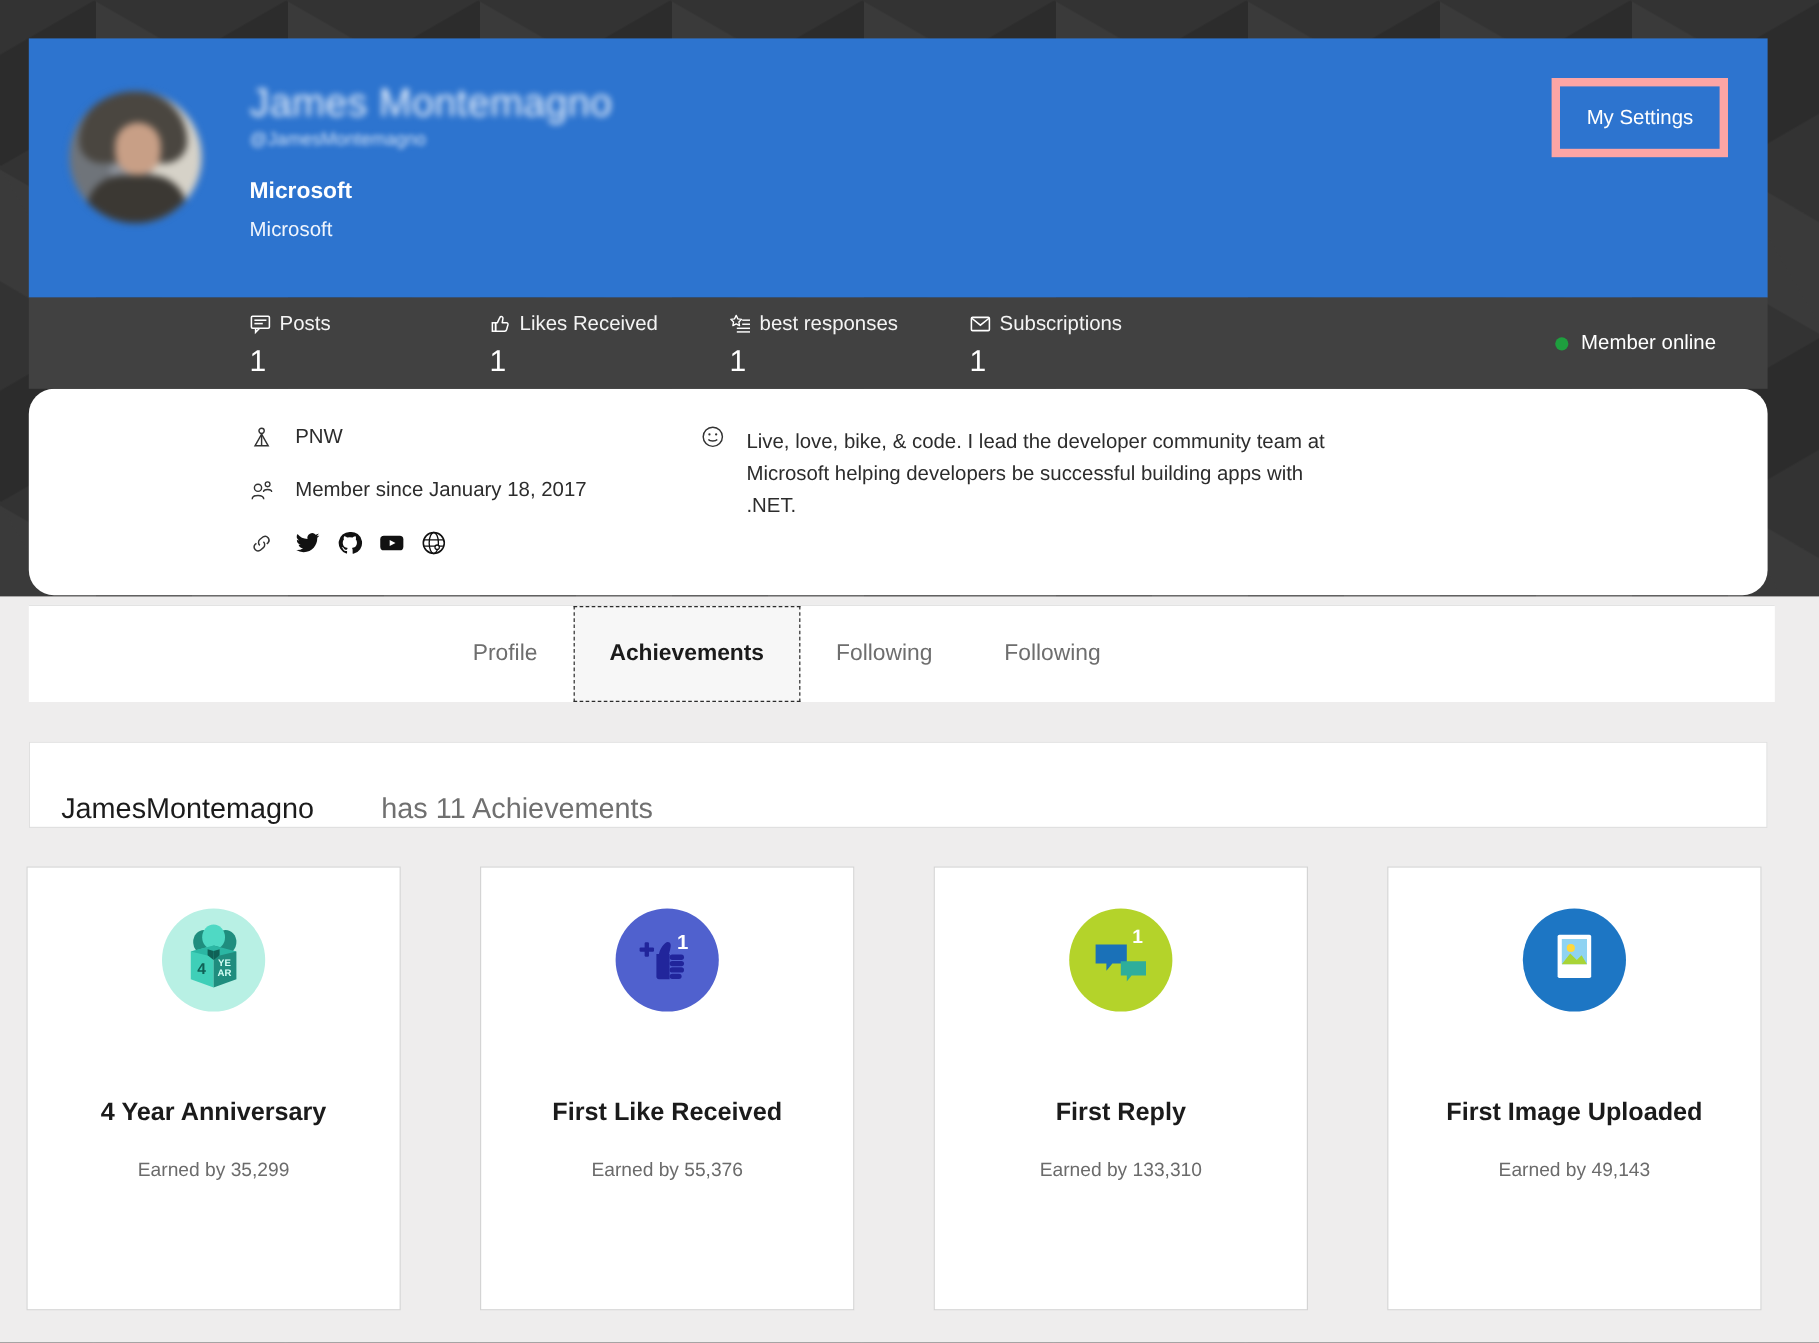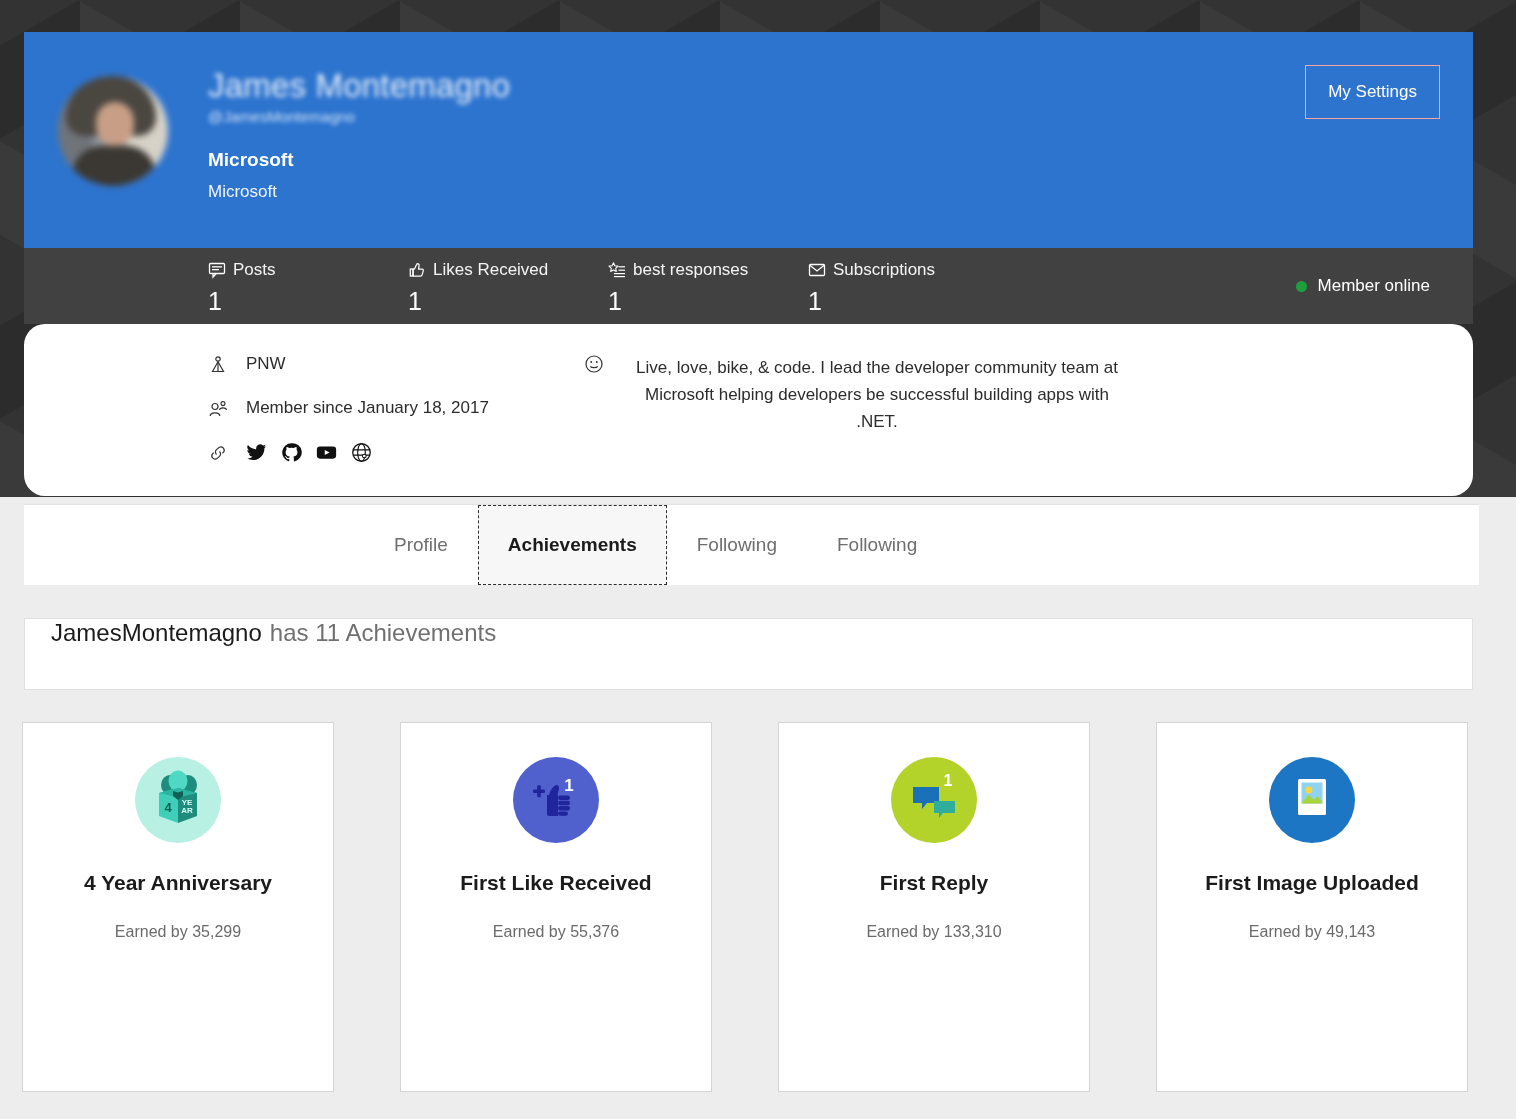--- a/index.html
+++ b/index.html
@@ -124,21 +124,21 @@
     color: #f0f5fd;
     font-size: 17px;
     font-weight: 400;
     margin-top: 11px;
   }
 
   .settings-btn {
     position: absolute;
     right: 33px;
     top: 33px;
-    border: 1px solid #fca5a5;
+    border: 7px solid #fca5a5;
     background: transparent;
     color: #ffffff;
     font-family: "Liberation Sans", sans-serif;
     font-size: 17px;
     padding: 16px 22px;
     cursor: pointer;
   }
 
   
   .stats-strip {
@@ -188,21 +188,21 @@
 
   
   .info-panel {
     background: #ffffff;
     display: flex;
     padding: 30px 0 30px 0;
     height: 172px;
     border-radius: 21px;
   }
   .info-left { width: 550px; padding-left: 184px; }
-  .info-right { flex: 1; padding-left: 10px; text-align: center; }
+  .info-right { flex: 1; padding-left: 10px; }
 
   .info-row {
     display: flex;
     align-items: flex-start;
     gap: 18px;
     color: #2c2c2c;
     font-size: 17px;
     margin-bottom: 23px;
   }
   .info-row .ico {
@@ -255,24 +255,25 @@
   
   .ach-header {
     position: absolute;
     left: 24px;
     top: 618px;
     width: 1449px;
     height: 72px;
     background: #ffffff;
     border: 1px solid #e0e0e0;
     display: flex;
-    align-items: flex-start;
+    align-items: flex-end;
     padding-left: 26px;
     font-size: 24px;
     color: #707070;
+    gap: 48px;
   }
   .ach-header .strong { color: #1b1b1b; margin-right: 8px; }
 
   
   .cards {
     position: absolute;
     left: 22px;
     top: 722px;
     width: 1472px;
     display: flex;
@@ -288,21 +289,21 @@
     align-items: center;
     padding-top: 34px;
     cursor: pointer;
   }
   .badge {
     width: 86px; height: 86px; border-radius: 50%;
     display: flex; align-items: center; justify-content: center;
     position: relative;
   }
   .ach-title {
-    margin-top: 28px;
+    margin-top: 72px;
     font-size: 21px;
     font-weight: bold;
     color: #1b1b1b;
     text-align: center;
   }
   .ach-earned {
     margin-top: 28px;
     font-size: 16px;
     color: #6b6b6b;
     text-align: right;

